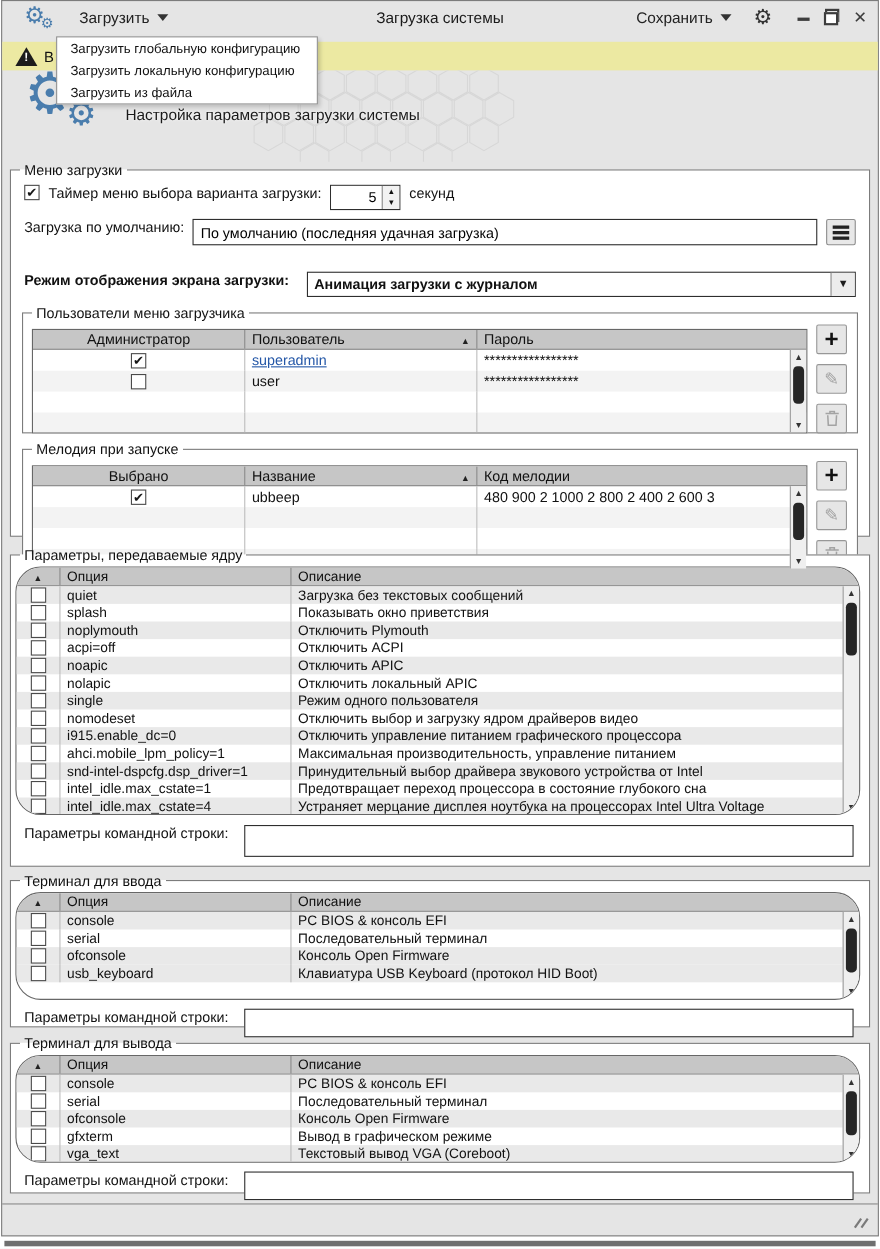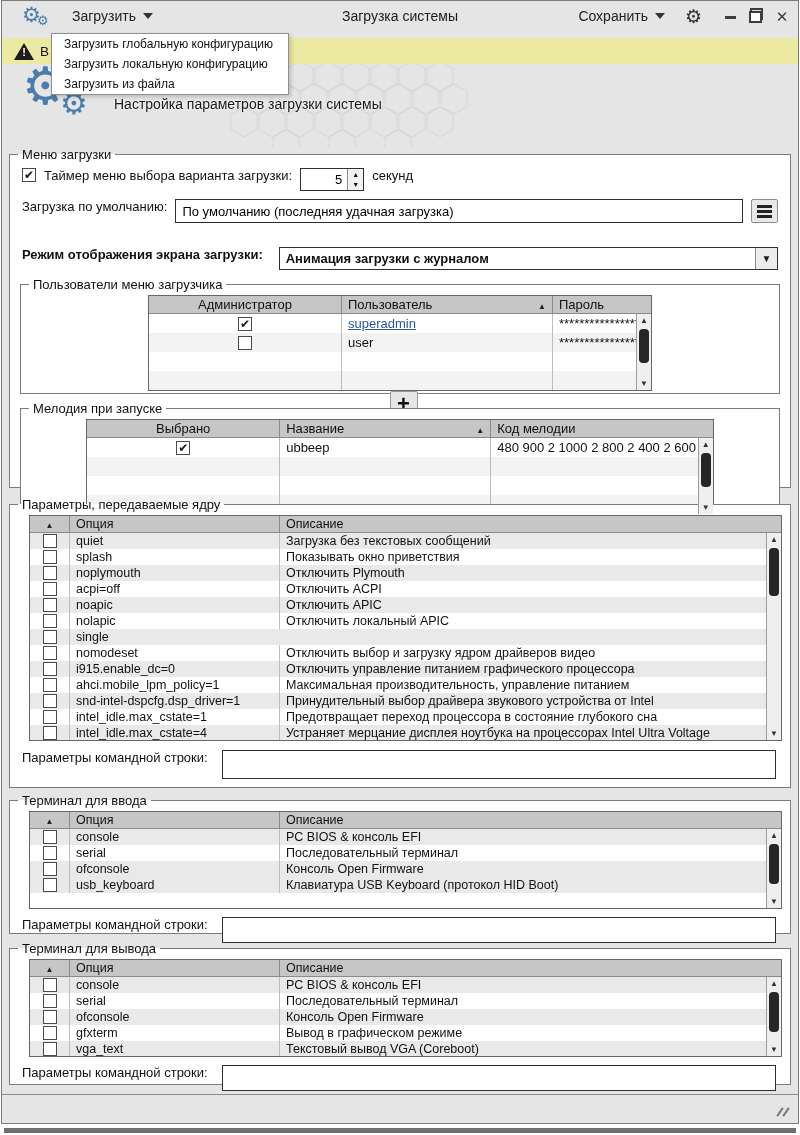--- a/index.html
+++ b/index.html
@@ -77,21 +77,21 @@
   .burger-btn { width: 27px; height: 24px; background: #e8e8e8; border: 1px solid #8d8d8d; border-radius: 2px; display: flex; flex-direction: column; justify-content: center; align-items: center; gap: 2px; }
   .burger-btn i { display: block; width: 15px; height: 3px; background: #222; }
 
   .combo { flex: 1; height: 23px; border: 1px solid #2e2e2e; background: #fff; display: flex; align-items: center; }
   .combo-text { flex: 1; padding: 0 6px; white-space: nowrap; overflow: hidden; }
   .combo-arrow { width: 22px; align-self: stretch; border-left: 1px solid #8d8d8d; background: #ececec; display: flex; align-items: center; justify-content: center; }
   .combo-arrow::after { content: "▼"; font-size: 10px; color: #1c1c1c; }
 
   #fs-users { margin-top: 6px; height: 117px; }
   #fs-melody { margin-top: 7px; height: 113px; }
-  .grp-body { display: flex; align-items: center; padding: 3px 8px 0 8px; flex-direction: column; }
+  .grp-body { display: flex; align-items: flex-end; padding: 3px 8px 0 8px; }
 
   
   .tbl { position: relative; border: 1px solid #676767; background: #fff; overflow: hidden; flex: 1; }
   .trow { display: flex; width: 100%; }
   .tcell { display: flex; align-items: center; padding: 0 6px; border-right: 1px solid #bdbdbd; overflow: hidden; white-space: nowrap; }
   .tcell:last-child { border-right: 0; flex: 1; }
   .thead { background: #c6c6c6; border-bottom: 1px solid #8a8a8a; }
   .thead .tcell { border-right: 1px solid #8a8a8a; }
   .thead .tcell:last-child { border-right: 0; }
   .trow.shade { background: #f3f3f3; }
@@ -121,21 +121,21 @@
   .sb-thumb { position: absolute; left: 2px; right: 2px; top: 15px; background: #262626; border-radius: 4px; }
   .th-34 { height: 34px; } .th-48 { height: 48px; } .th-40 { height: 40px; }
 
   
   .btncol { width: 29px; margin-left: 8px; display: flex; flex-direction: column; gap: 9px; }
   .tool-btn { width: 28px; height: 27px; background: #e6e6e6; border: 1px solid #979797; border-radius: 2px; display: flex; align-items: center; justify-content: center; }
   .tb-add::after { content: "+"; font-size: 22px; font-weight: bold; color: #111; line-height: 1; margin-top: -2px; }
   .tb-edit::after { content: "✎"; font-size: 16px; color: #a3a3a3; }
 
   #fs-kernel { margin-top: 9px; height: 291px; }
-  #fs-kernel .tbl, #fs-in .tbl, #fs-out .tbl { margin: 3px 8px 0 19px; flex: none; }
+  #fs-kernel .tbl, #fs-in .tbl, #fs-out .tbl { margin: 3px 8px 0 4px; flex: none; border-radius: 23px; }
   #tbl-kernel { height: 226px; }
   .r-cmd { margin-top: 9px; height: 30px; gap: 0; }
   .r-cmd .lbl { width: 200px; flex: 0 0 200px; }
   .r-cmd .text-input { height: 29px; margin-right: 2px; }
 
   #fs-in { margin-top: 5px; height: 141px; }
   #fs-out { margin-top: 7px; height: 144px; }
   #tbl-in, #tbl-out { height: 98px; }
   .r-cmd-sm { margin-top: 8px; height: 26px; }
   .r-cmd-sm .lbl { width: 200px; flex: 0 0 200px; }
@@ -490,20 +490,23 @@
             <span>Отключить локальный APIC</span>
           </div>
         </div>
         <div class="trow shade">
           <div class="tcell c0 center">
             <span class="cb"></span>
           </div>
           <div class="tcell c1">
             <span>single</span>
           </div>
+          <div class="tcell c2">
+            <span>Режим одного пользователя</span>
+          </div>
         </div>
         <div class="trow plain">
           <div class="tcell c0 center">
             <span class="cb"></span>
           </div>
           <div class="tcell c1">
             <span>nomodeset</span>
           </div>
           <div class="tcell c2">
             <span>Отключить выбор и загрузку ядром драйверов видео</span>

